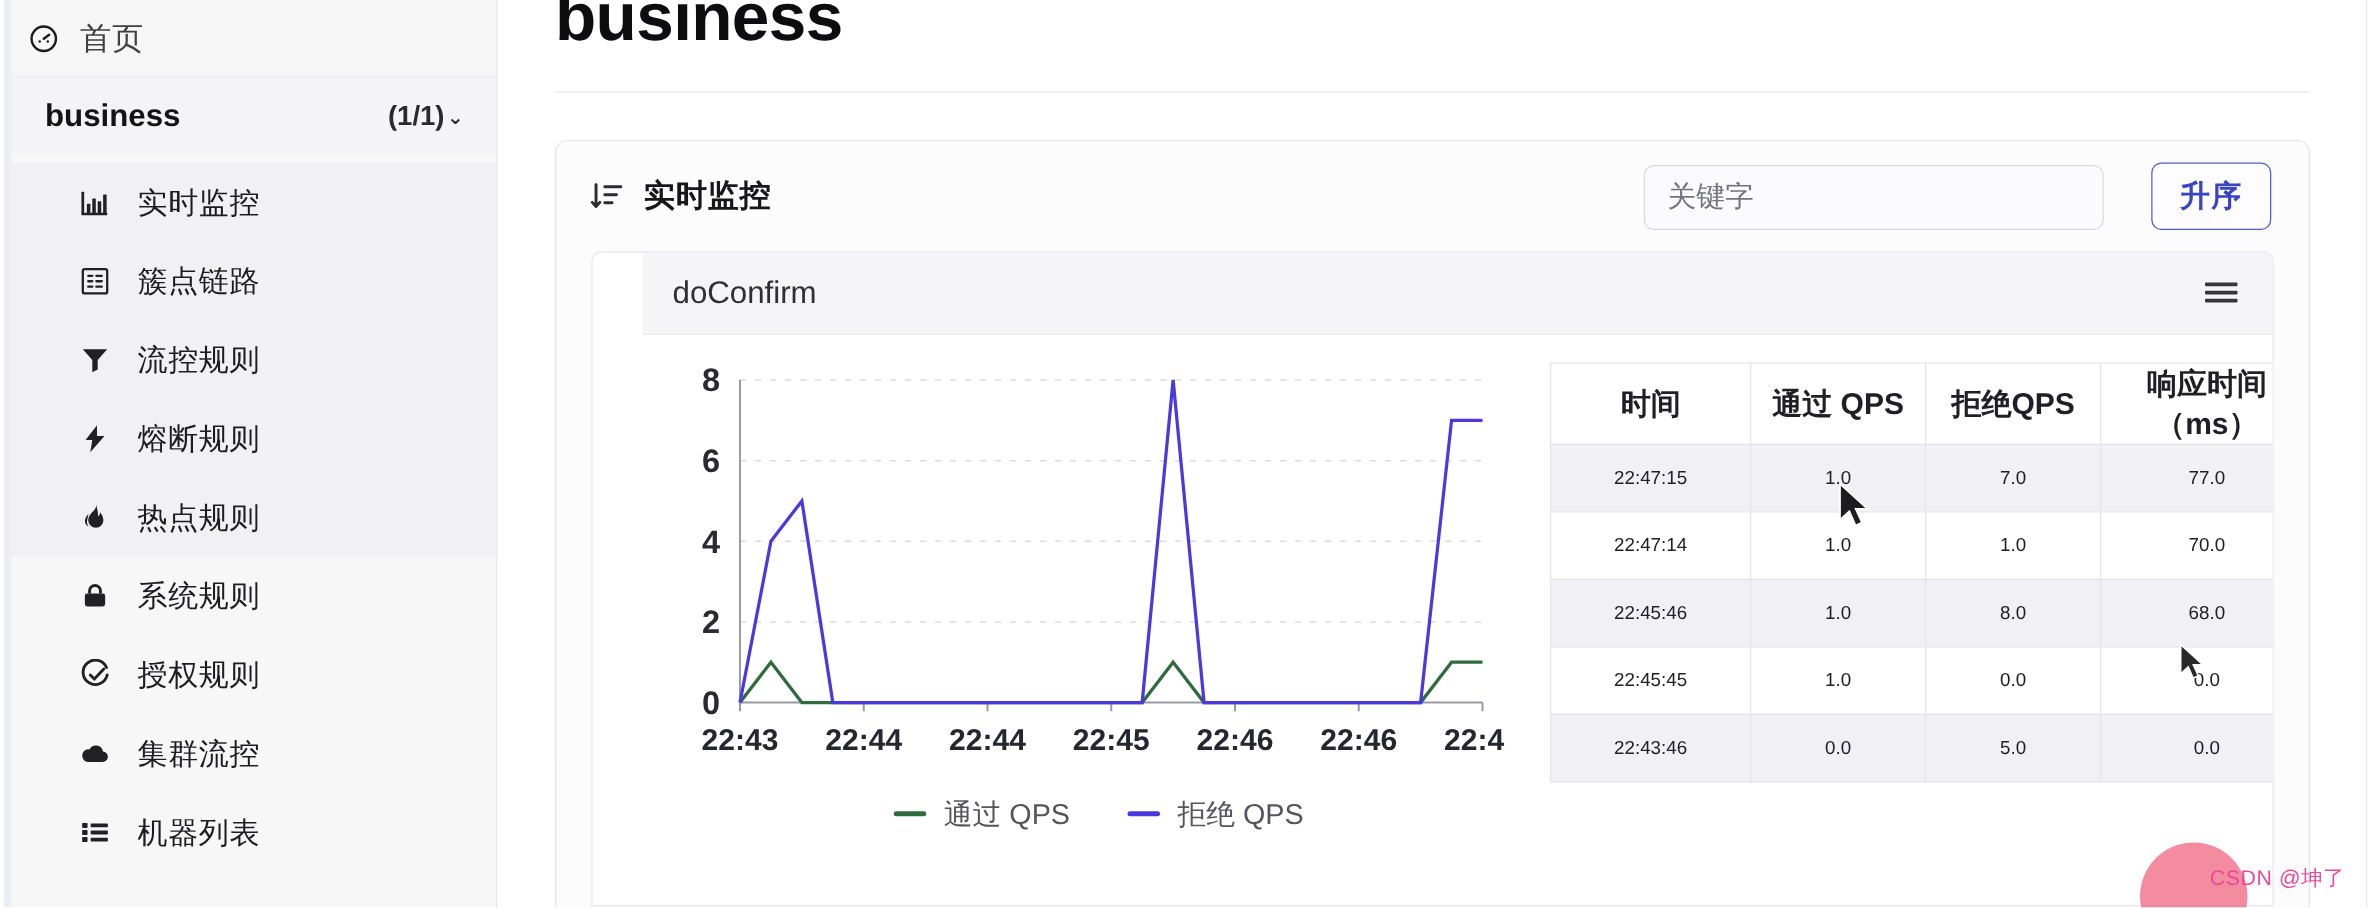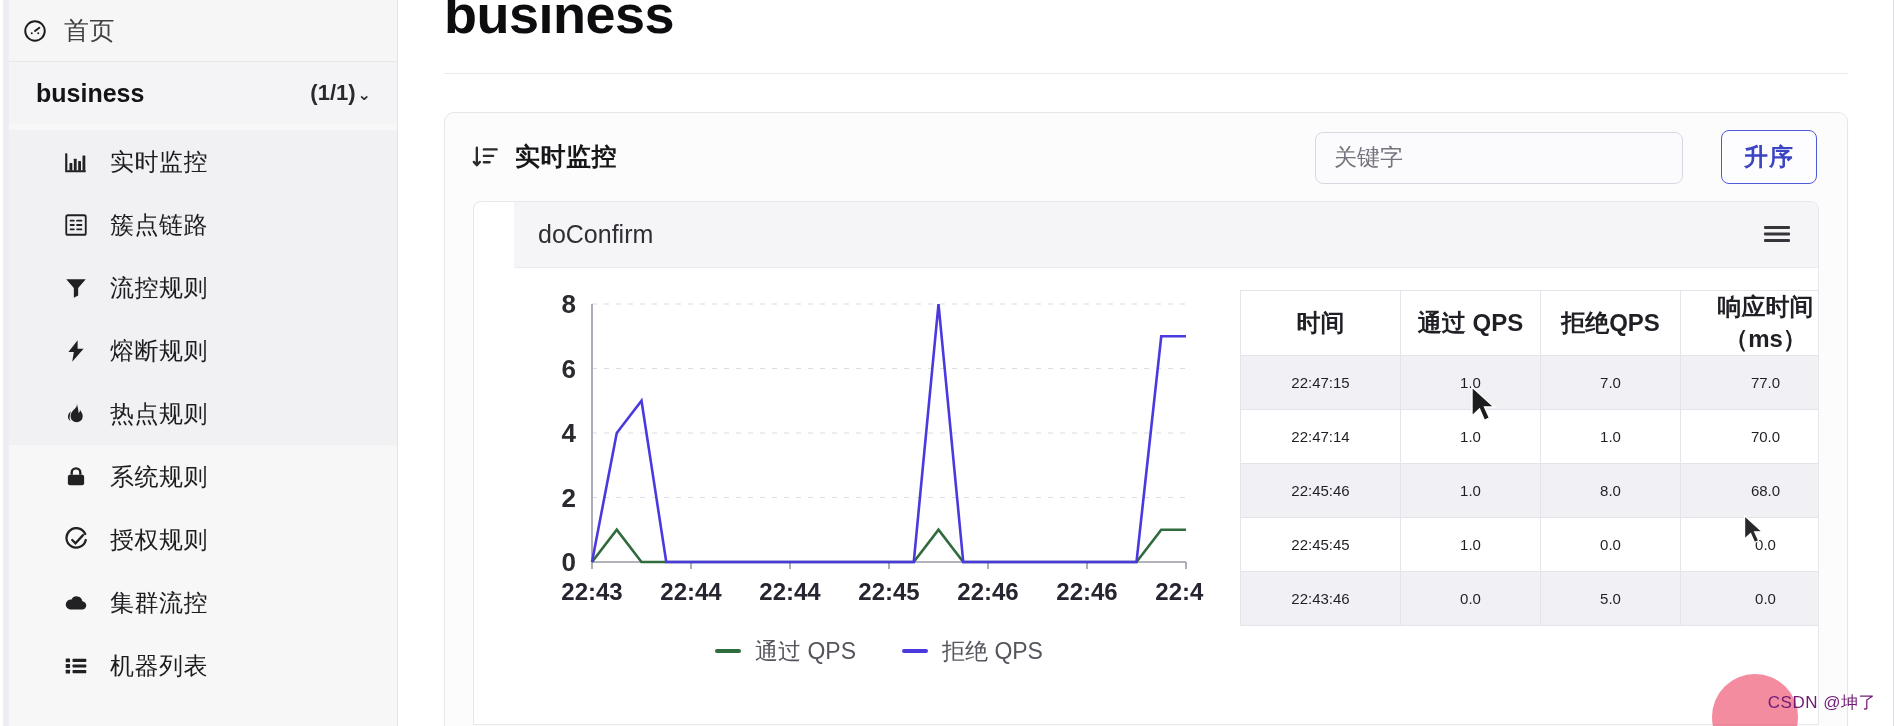--- a/index.html
+++ b/index.html
@@ -189,21 +189,21 @@
   
   .cursor { position: absolute; width: 0; height: 0; pointer-events: none; }
   .cursor svg { display: block; }
   .pink-blob {
     position: absolute; right: 96px; bottom: -34px;
     width: 86px; height: 86px; border-radius: 50%;
     background: #ee5f7a; opacity: .72;
   }
   .watermark {
     position: absolute; right: 18px; bottom: 12px;
-    font-size: 17px; color: #701a75; letter-spacing: .5px;
+    font-size: 17px; color: #ec4899; letter-spacing: .5px;
   }
   .right-edge {
     position: absolute; right: 0; top: 0; width: 1px; height: 726px;
     background: #e0e0e6;
   }
 </style>
 </head>
 <body>
 
 <div id="app">

